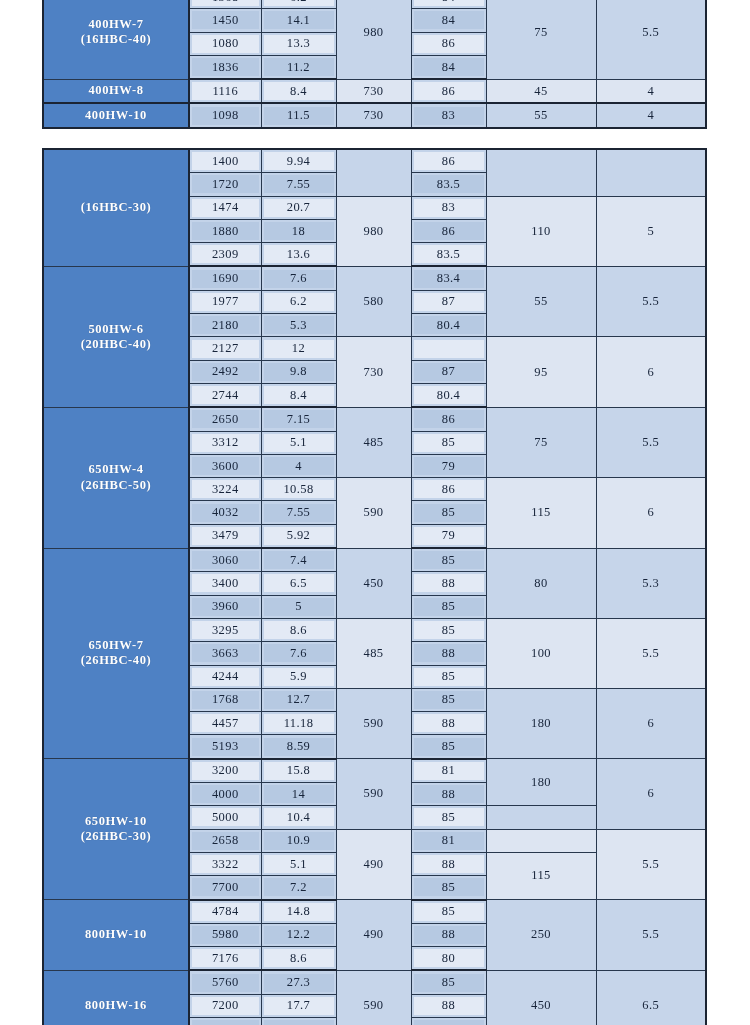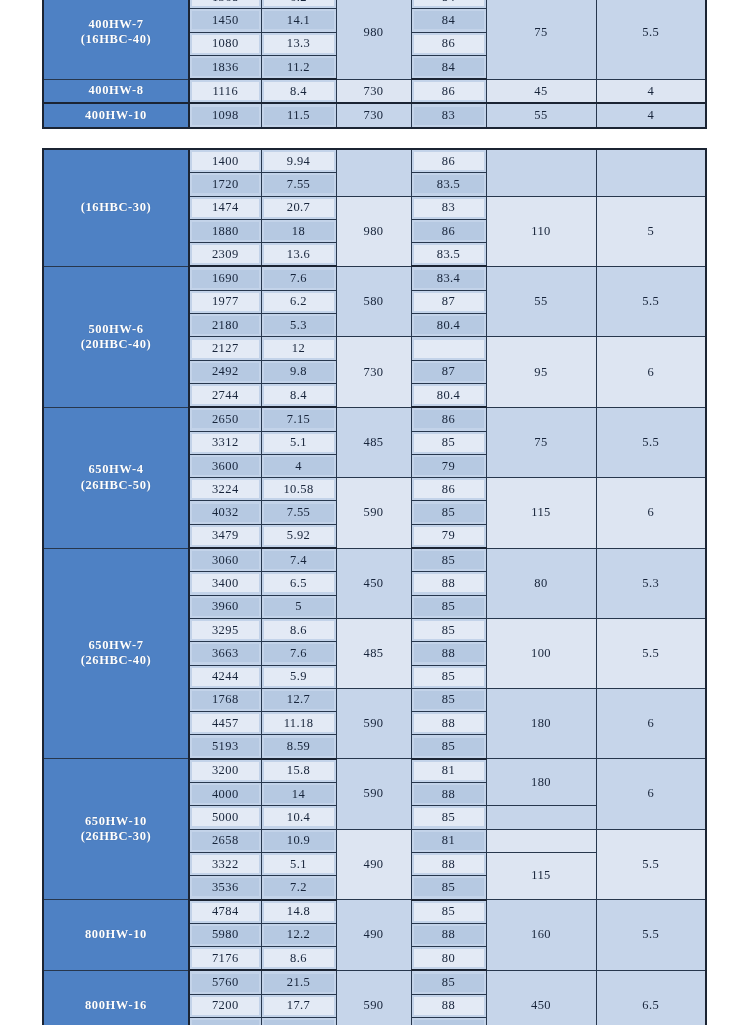--- a/index.html
+++ b/index.html
@@ -572,42 +572,42 @@
           <td class="cell sh-lite">
             <div class="fill">5.1</div>
           </td>
           <td class="cell sh-lite">
             <div class="fill">88</div>
           </td>
           <td class="span tone-lite" rowspan="2">115</td>
         </tr>
         <tr class="group-end">
           <td class="cell sh-mid">
-            <div class="fill">3536</div>
+            <div class="fill">7700</div>
           </td>
           <td class="cell sh-mid">
             <div class="fill">7.2</div>
           </td>
           <td class="cell sh-mid">
             <div class="fill">85</div>
           </td>
         </tr>
         <tr>
           <td class="model" rowspan="3"><span>800HW-10</span></td>
           <td class="cell sh-lite">
             <div class="fill">4784</div>
           </td>
           <td class="cell sh-lite">
             <div class="fill">14.8</div>
           </td>
           <td class="span tone-plain" rowspan="3">490</td>
           <td class="cell sh-lite">
             <div class="fill">85</div>
           </td>
-          <td class="span tone-plain" rowspan="3">160</td>
+          <td class="span tone-plain" rowspan="3">250</td>
           <td class="span tone-plain" rowspan="3">5.5</td>
         </tr>
         <tr>
           <td class="cell sh-mid">
             <div class="fill">5980</div>
           </td>
           <td class="cell sh-mid">
             <div class="fill">12.2</div>
           </td>
           <td class="cell sh-mid">
@@ -624,21 +624,21 @@
           <td class="cell sh-lite">
             <div class="fill">80</div>
           </td>
         </tr>
         <tr>
           <td class="model" rowspan="3"><span>800HW-16</span></td>
           <td class="cell sh-mid">
             <div class="fill">5760</div>
           </td>
           <td class="cell sh-mid">
-            <div class="fill">21.5</div>
+            <div class="fill">27.3</div>
           </td>
           <td class="span tone-plain" rowspan="3">590</td>
           <td class="cell sh-mid">
             <div class="fill">85</div>
           </td>
           <td class="span tone-plain" rowspan="3">450</td>
           <td class="span tone-plain" rowspan="3">6.5</td>
         </tr>
         <tr>
           <td class="cell sh-lite">

